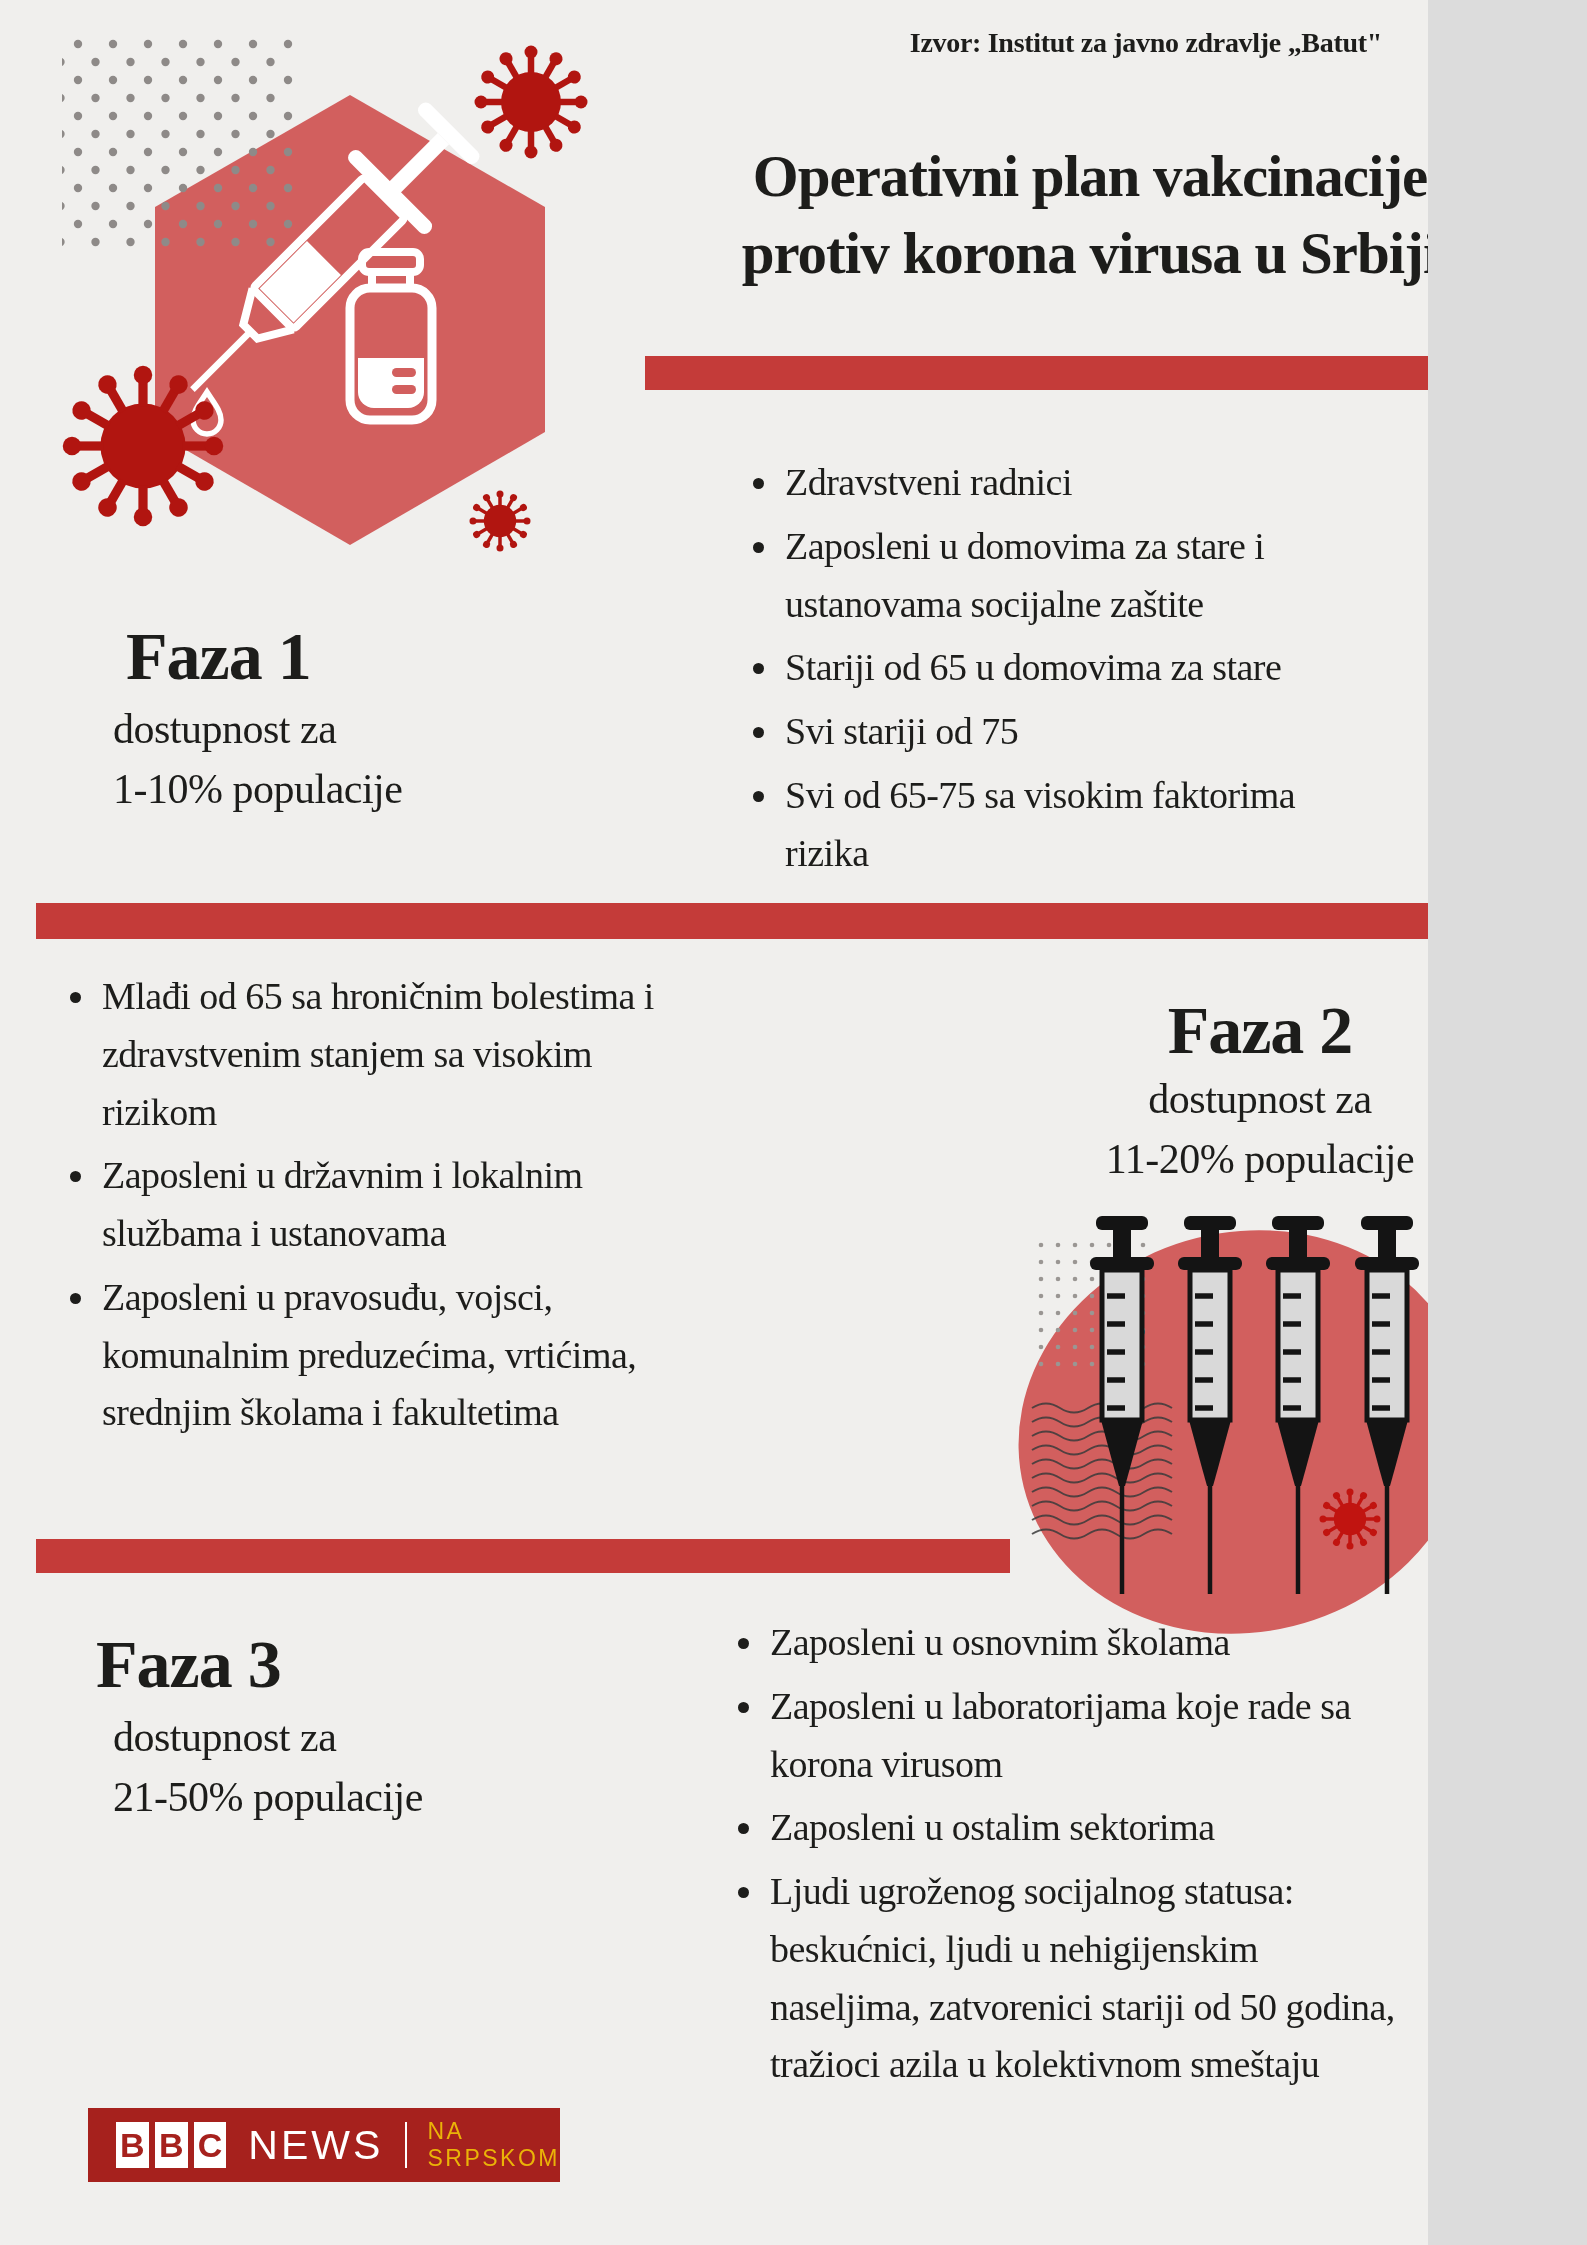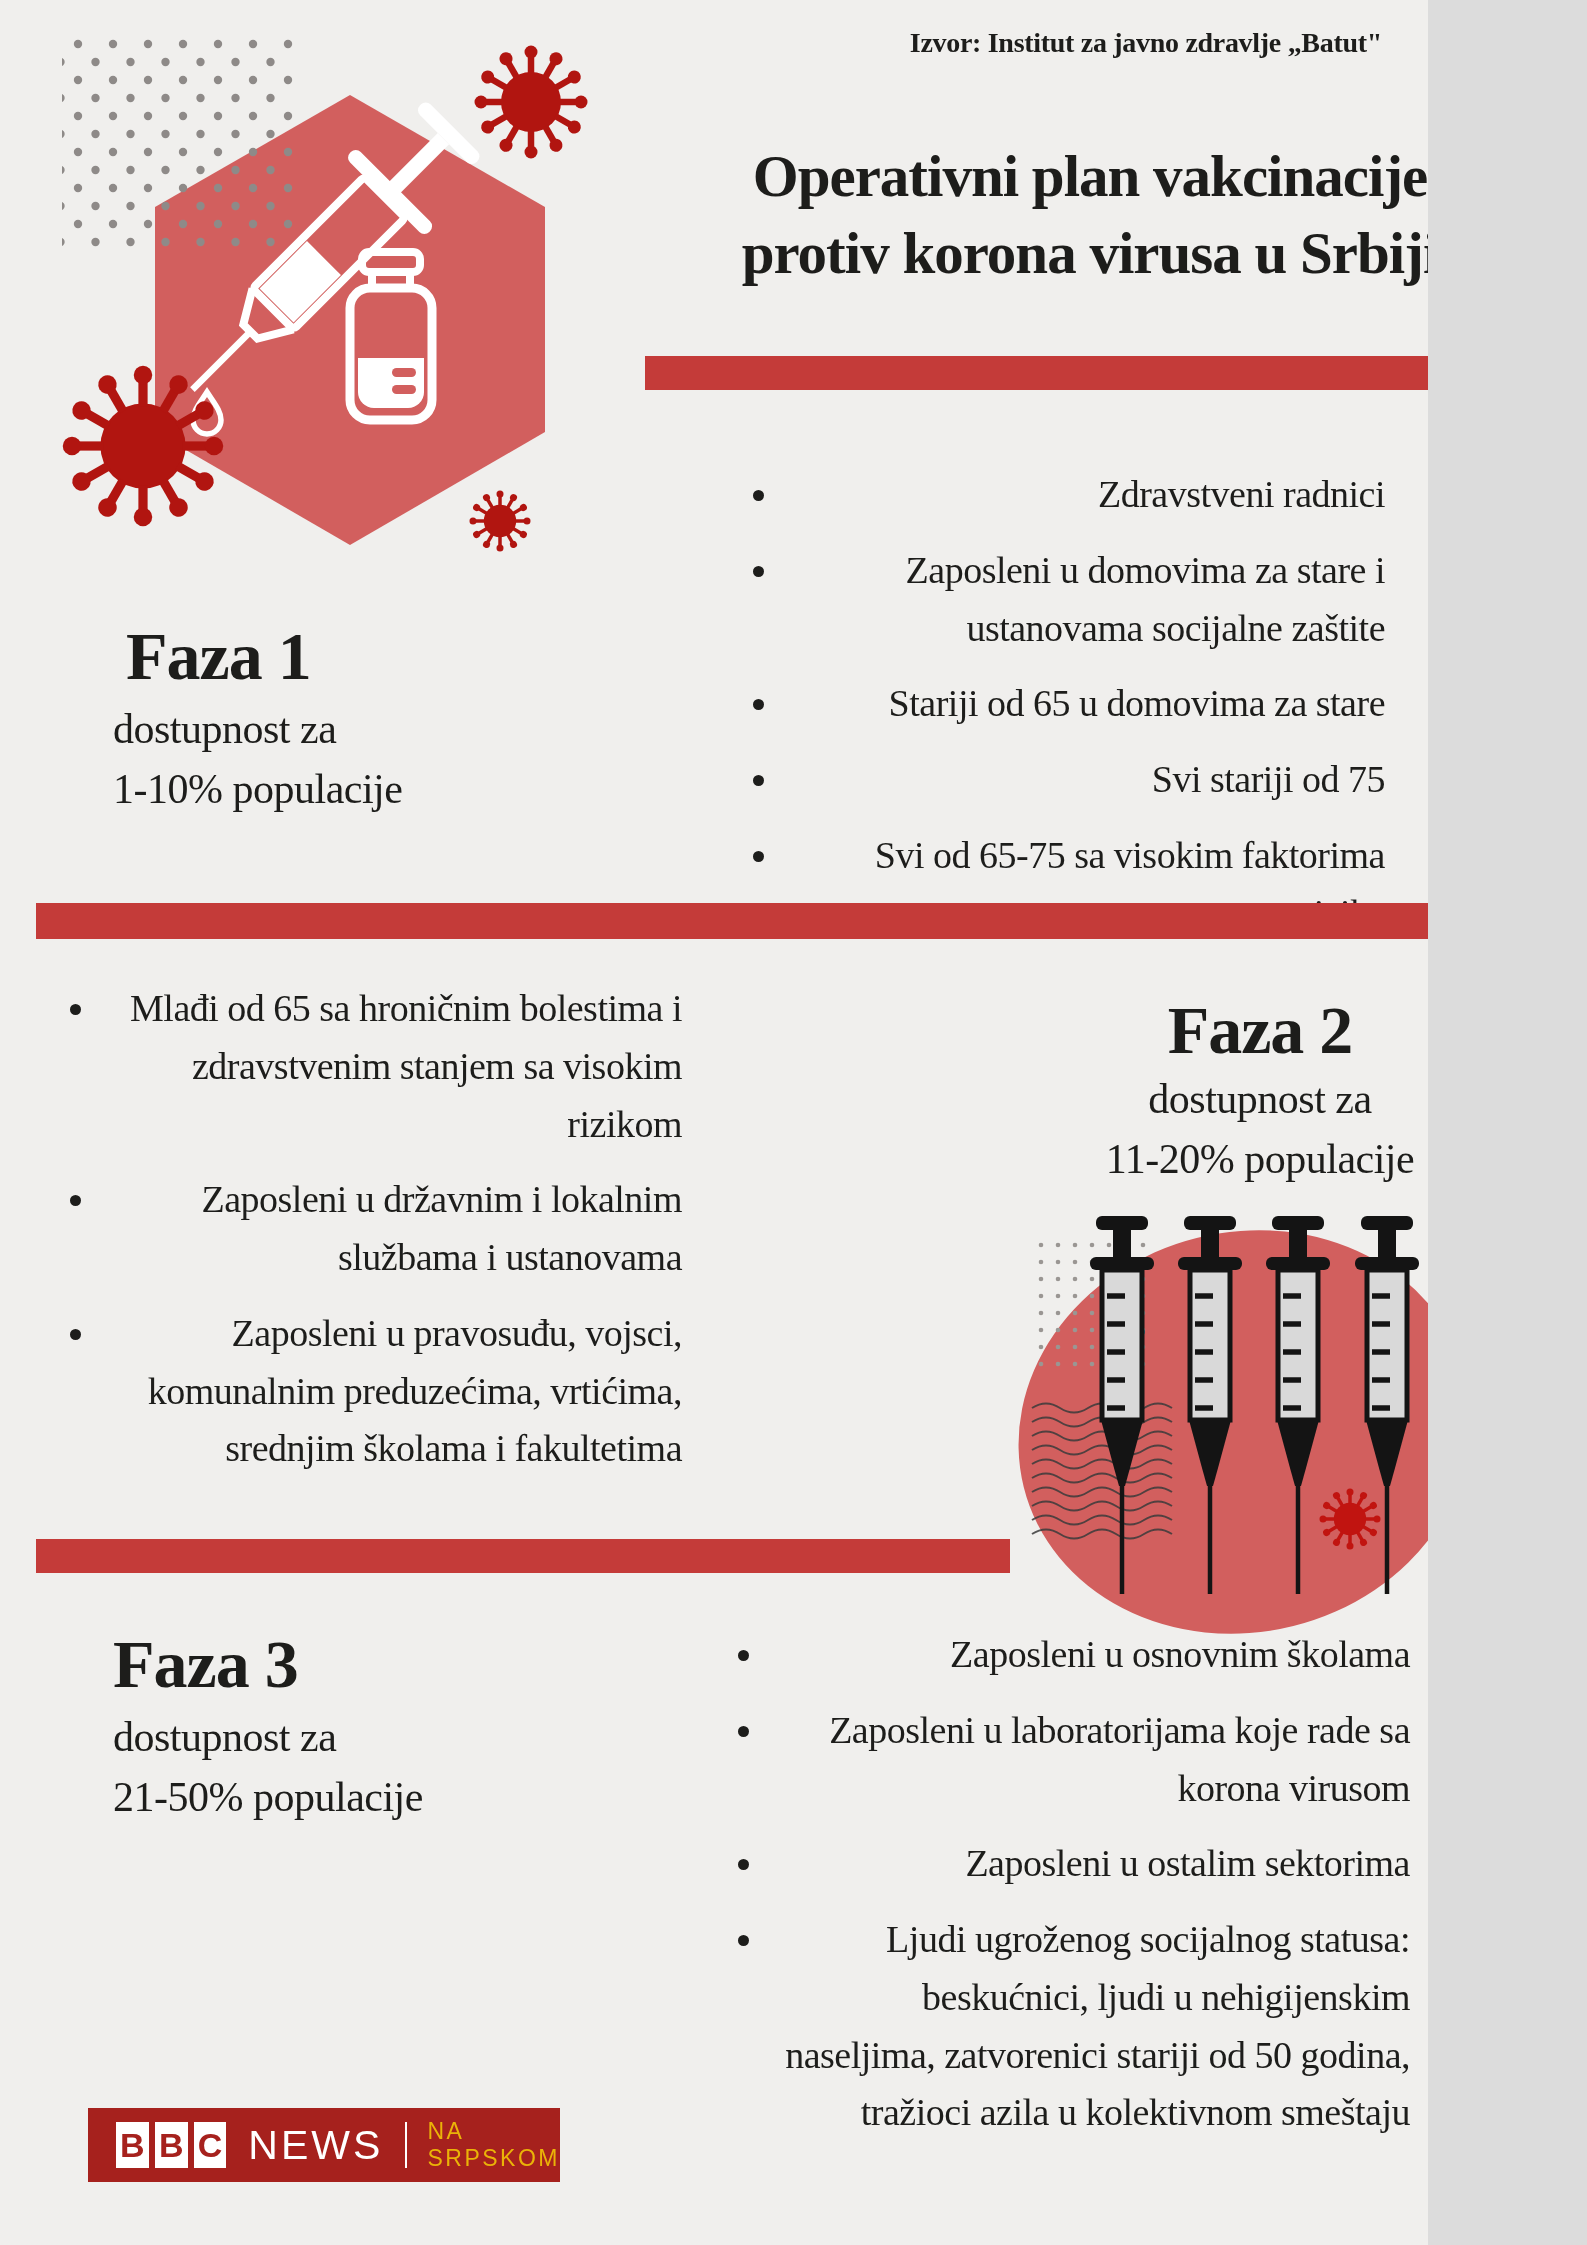--- a/index.html
+++ b/index.html
@@ -20,24 +20,24 @@
   .bar.one{left:36px;top:903px;width:1474px;height:36px;}
   .bar.two{left:36px;top:1539px;width:974px;height:34px;}
 
   .phase-heading{position:absolute;font-size:68px;font-weight:700;letter-spacing:-1px;line-height:1;margin:0;}
   .phase-sub{position:absolute;font-size:42px;line-height:1.42;letter-spacing:-.5px;}
   .phase-sub span{display:block;}
 
   h1.f1{left:100px;top:622px;margin-left:26px;}      .s1{left:113px;top:700px;}
   h1.f2{left:1010px;top:996px;width:500px;text-align:center;}
   .s2{left:1010px;top:1070px;width:500px;text-align:center;}
-  h1.f3{left:113px;top:1630px;}     .s3{left:113px;top:1708px;}
+  h1.f3{left:96px;top:1630px;}     .s3{left:113px;top:1708px;}
 
   ul.blist{position:absolute;margin:0;padding:0;list-style:none;font-size:38px;line-height:1.52;letter-spacing:-.5px;}
-  ul.blist li{position:relative;padding-left:40px;margin:18px 0;text-align:right;}
+  ul.blist li{position:relative;padding-left:40px;margin:6px 0;}
   ul.blist li::before{content:"";position:absolute;left:8px;top:24px;width:11px;height:11px;border-radius:50%;background:var(--text);}
   ul.p1{left:745px;top:448px;width:640px;}
   ul.p2{left:62px;top:962px;width:620px;}
   ul.p3{left:730px;top:1608px;width:680px;}
 
   .hero{position:absolute;left:0;top:0;}
   .p2art{position:absolute;left:1000px;top:1172px;}
 
   .bbc{position:absolute;left:88px;top:2108px;width:472px;height:74px;background:var(--bbc);
        display:flex;align-items:center;padding-left:28px;box-sizing:border-box;

